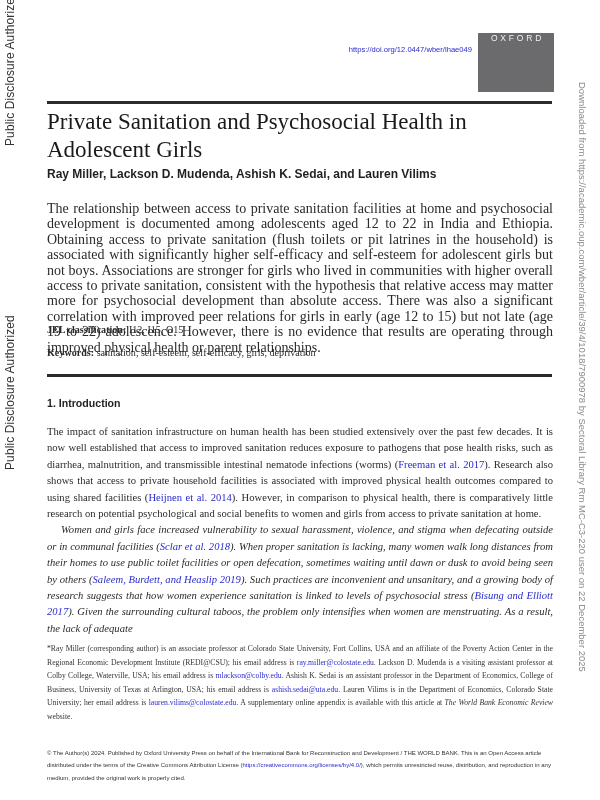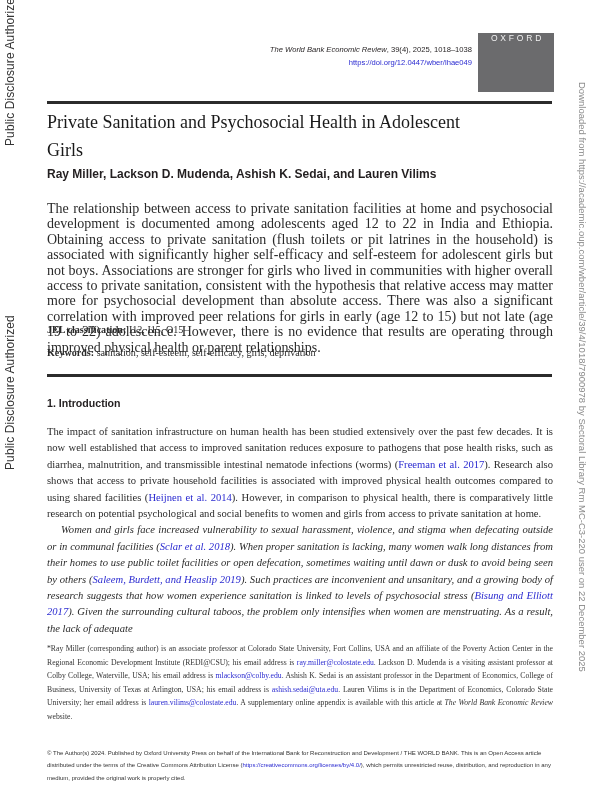--- a/index.html
+++ b/index.html
@@ -38,21 +38,21 @@
   .oxford-box span {
     color: #f2f2f2; font-family: "Liberation Sans", sans-serif; font-size: 8.5px;
     letter-spacing: 2.8px; margin-bottom: 11px; margin-left: 3px;
   }
   .rule { position: absolute; left: 47px; width: 505px; height: 3px; background: #2b2b2b; }
   .rule.top { top: 101px; }
   .rule.mid { top: 374px; }
 
   .title {
     position: absolute; left: 47px; top: 108px; width: 440px;
-    font-family: "Liberation Serif", serif; font-size: 18px; line-height: 28px; color: #1a1a1a; margin: 0;
+    font-family: "Liberation Serif", serif; font-size: 23px; line-height: 28px; color: #1a1a1a; margin: 0;
     font-weight: normal;
   }
   .authors {
     position: absolute; left: 47px; top: 167px; font-family: "Liberation Sans", sans-serif;
     font-weight: bold; font-size: 12px; color: #231f20; white-space: nowrap;
   }
   .abstract {
     position: absolute; left: 47px; top: 201px; width: 506px; margin: 0;
     font-family: "Liberation Serif", serif; font-size: 14px; line-height: 15.4px; text-align: justify; color: #2a2a2a;
   }
@@ -87,21 +87,20 @@
 <div class="side-left">
   <div class="stamp s1">Public Disclosure Authorized</div>
   <div class="stamp s2">Public Disclosure Authorized</div>
 </div>
 
 <div class="side-right">
   <div class="dl">Downloaded from https://academic.oup.com/wber/article/39/4/1018/7900978 by Sectoral Library Rm MC-C3-220 user on 22 December 2025</div>
 </div>
 
 <div class="header-meta">
-  <div><span class="journal">The World Bank Economic Review</span><span>, 39(4), 2025, 1018–1038</span></div>
   <div><a class="link">https://doi.org/12.0447/wber/lhae049</a></div>
 </div>
 <div class="oxford-box">
   <span>OXFORD</span>
 </div>
 
 <div class="rule top"></div>
 
 <h1 class="title">Private Sanitation and Psychosocial Health in Adolescent Girls</h1>
 <div class="authors">Ray Miller, Lackson D. Mudenda, Ashish K. Sedai, and  Lauren Vilims</div>

